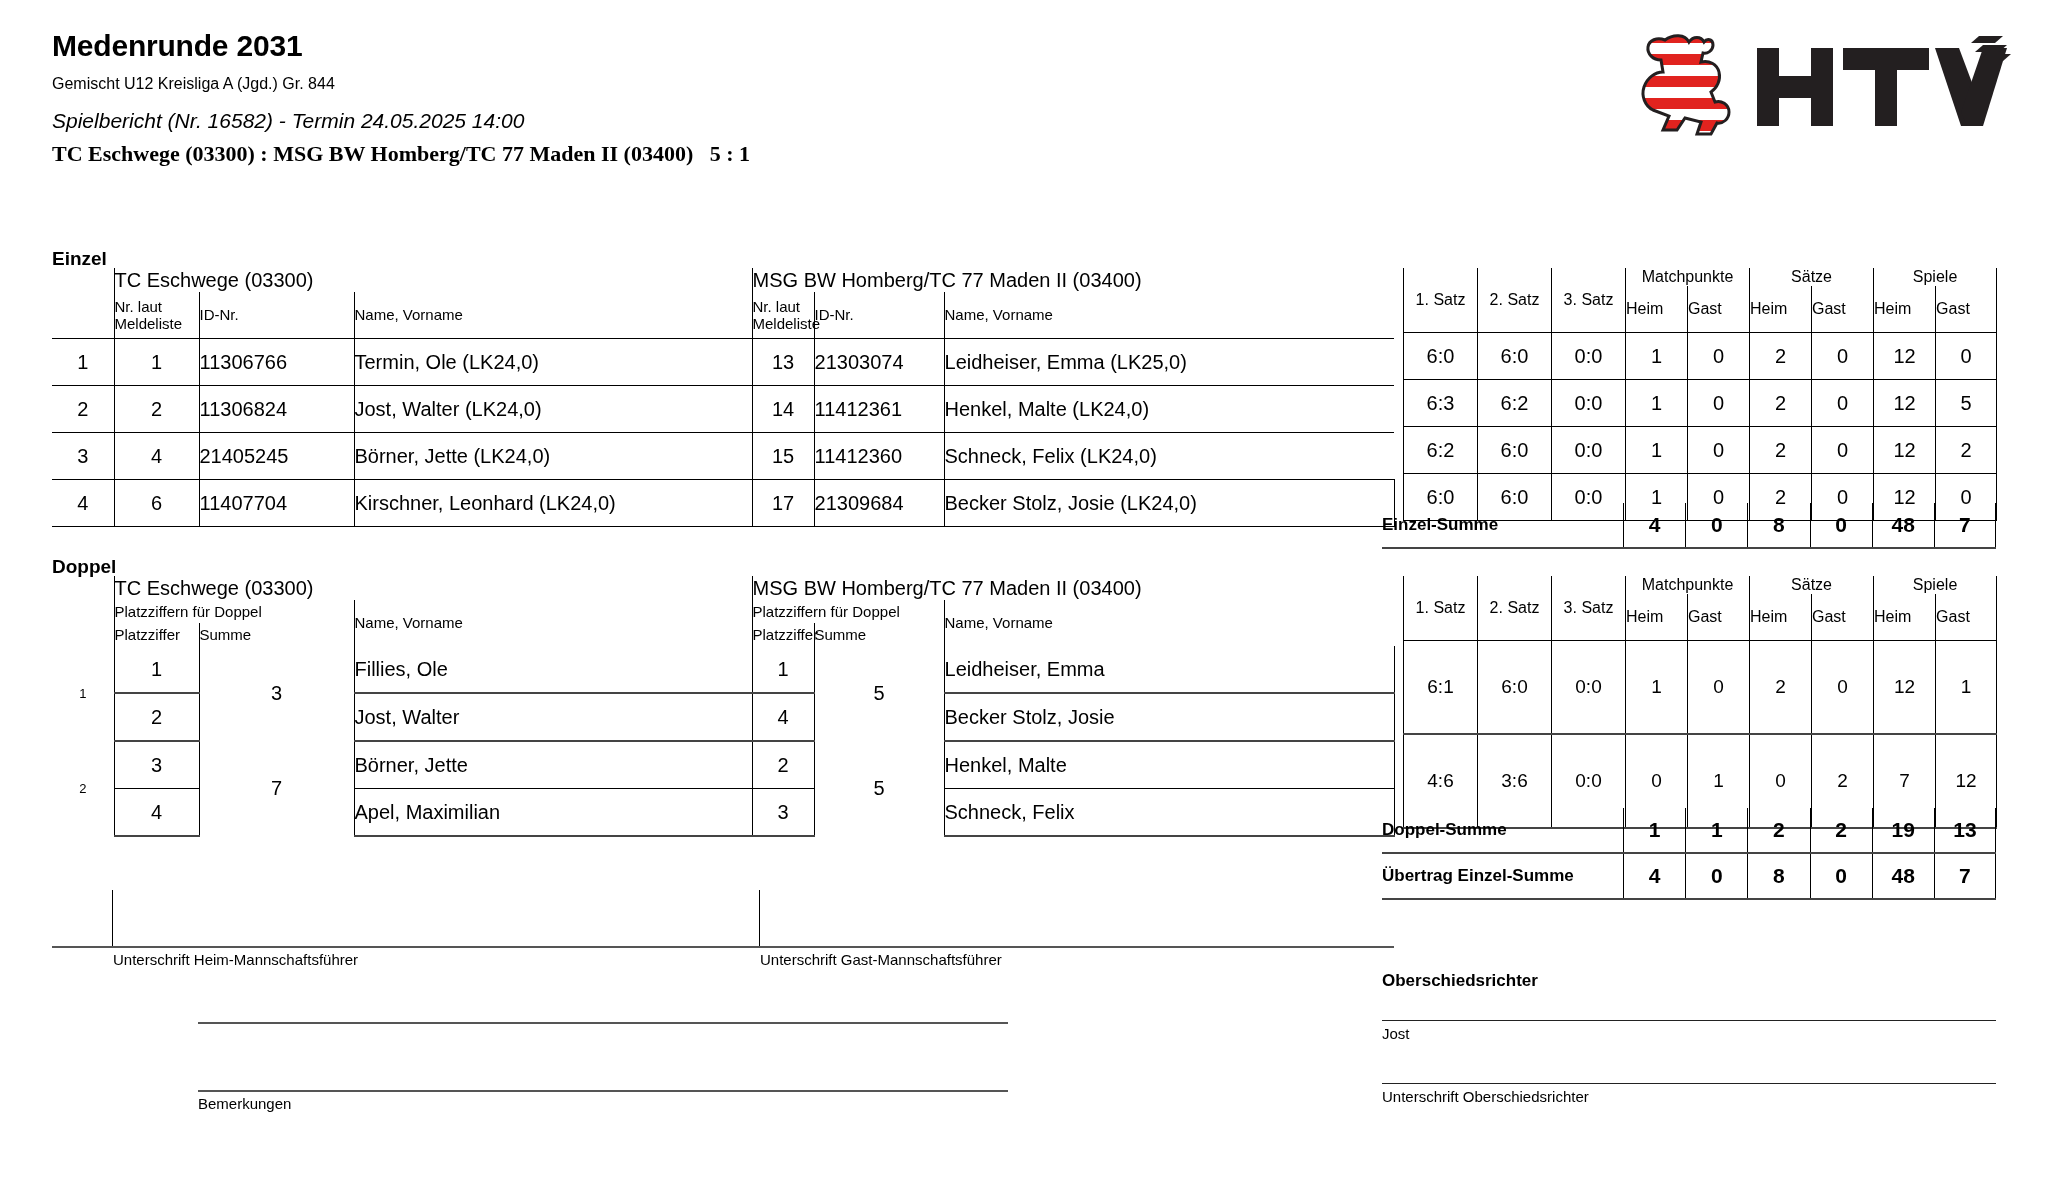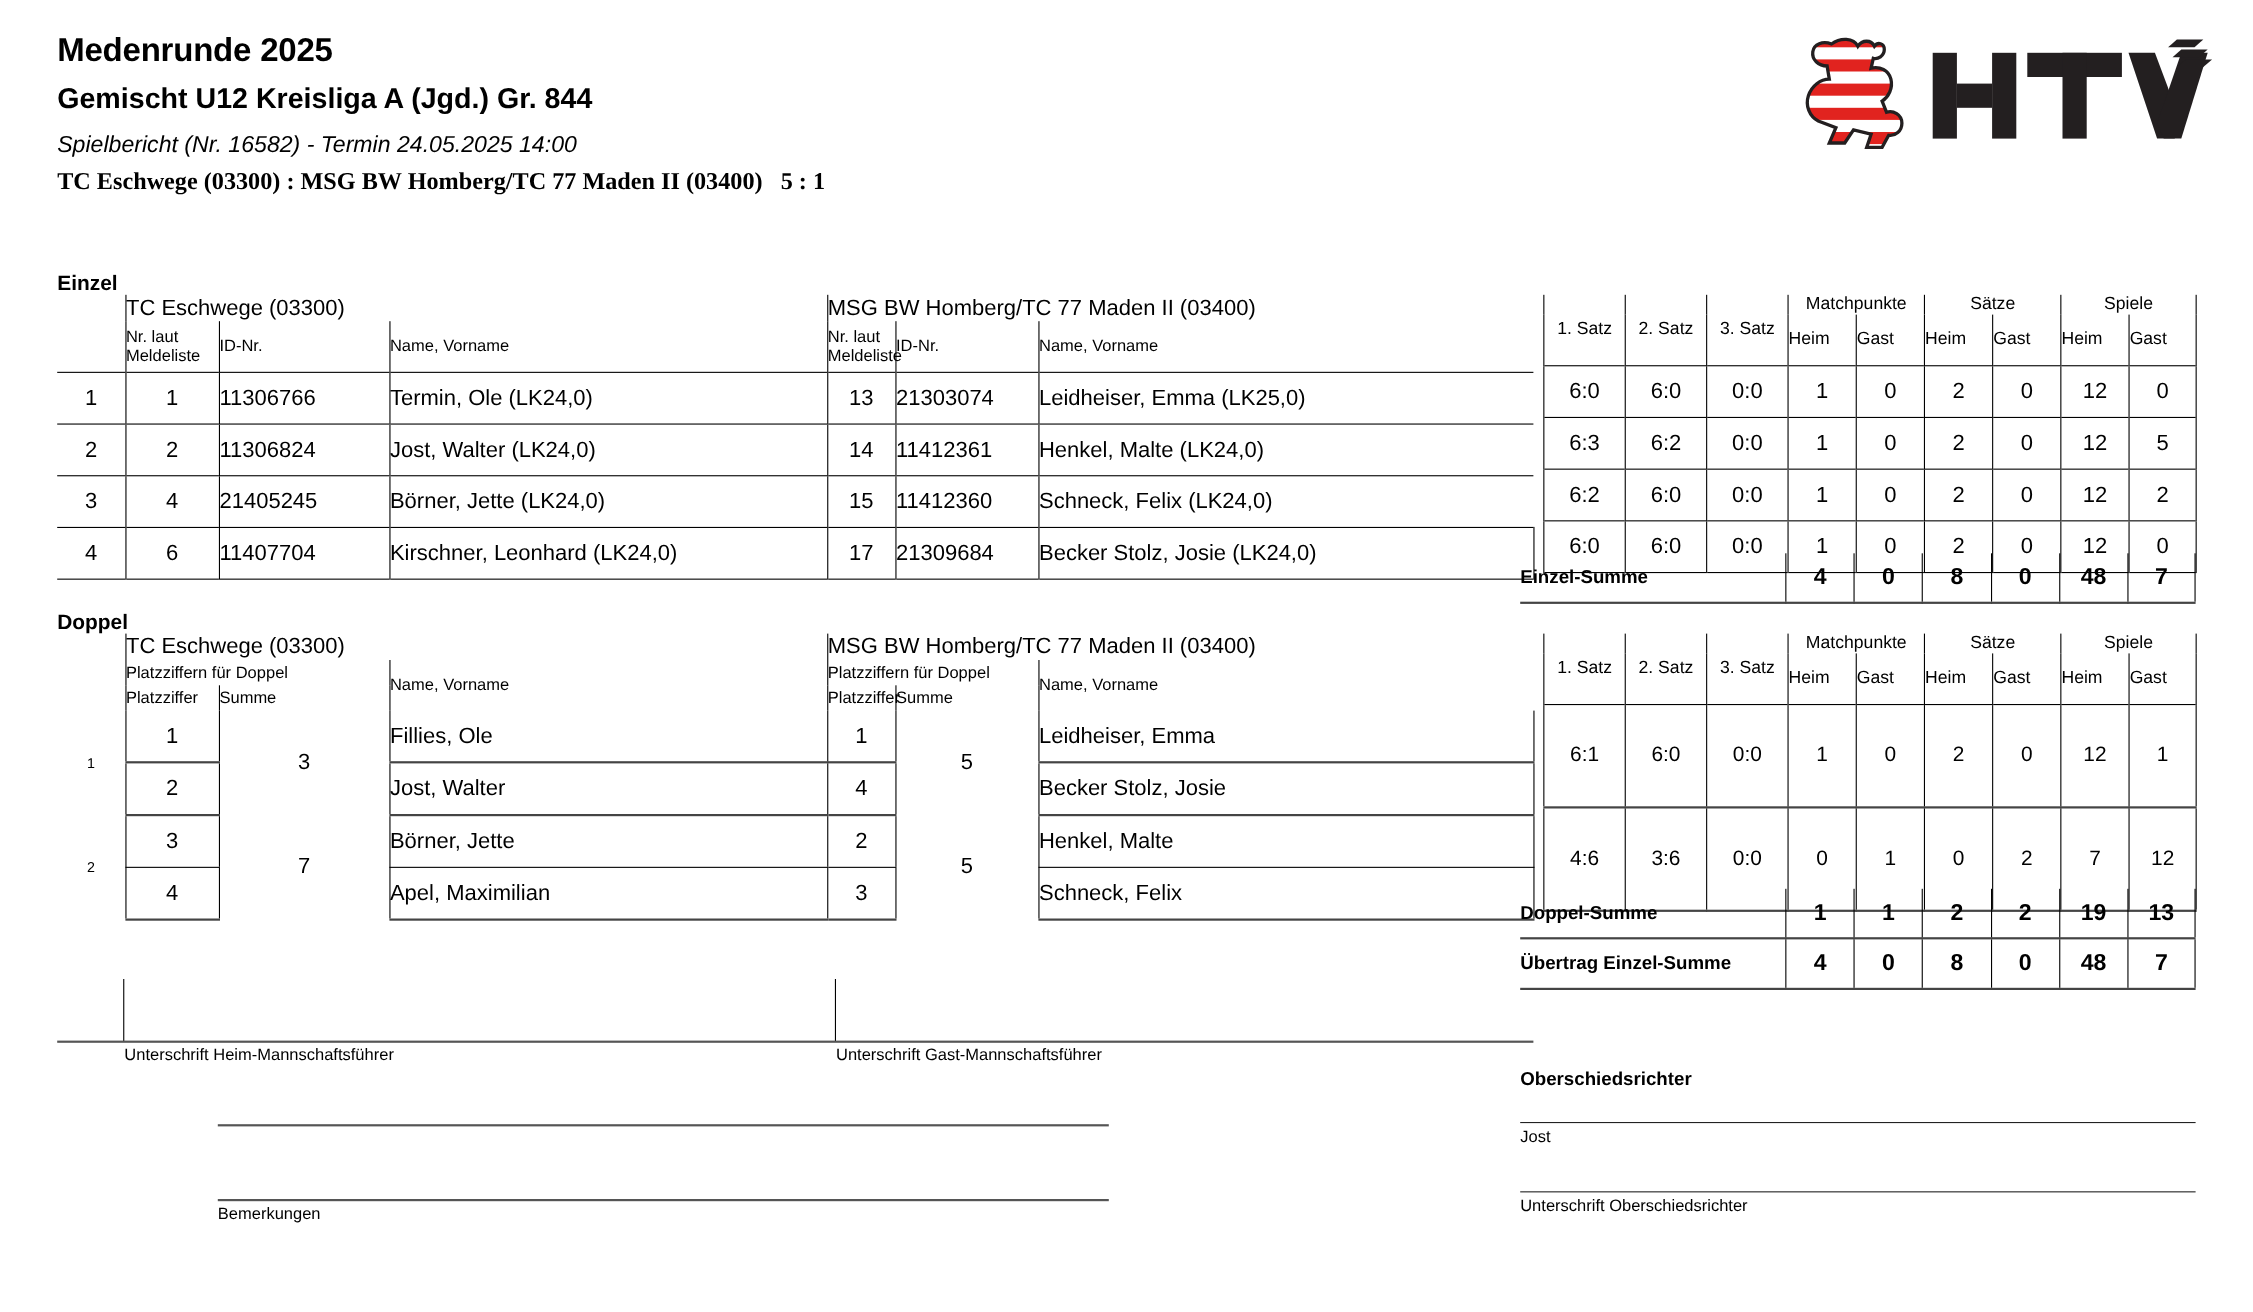--- a/index.html
+++ b/index.html
@@ -31,22 +31,22 @@
     width: 1400px;
   }
   .doc-title {
     font-size: 30px;
     font-weight: bold;
     letter-spacing: -0.2px;
     margin: 0 0 14px 0;
     line-height: 1.05;
   }
   .doc-subtitle {
-    font-size: 26px;
-    font-weight: bold;
+    font-size: 16px;
+    font-weight: normal;
     margin: 0 0 18px 0;
     line-height: 1.05;
   }
   .doc-report {
     font-size: 21px;
     font-weight: normal;
     margin: 0 0 10px 0;
     line-height: 1.05;
     font-style: italic;
   }
@@ -187,21 +187,21 @@
     font-size: 17px;
     font-weight: bold;
   }
 </style>
 </head>
 <body>
 
 <div class="page">
 
   <div class="header-block">
-    <div class="doc-title">Medenrunde 2025</div>
+    <div class="doc-title">Medenrunde 2031</div>
     <div class="doc-subtitle">Gemischt U12 Kreisliga A (Jgd.) Gr. 844</div>
     <div class="doc-report">Spielbericht (Nr. 16582) - Termin 24.05.2025 14:00</div>
     <div class="doc-match">TC Eschwege (03300) : MSG BW Homberg/TC 77 Maden II (03400)   5 : 1</div>
   </div>
 
   <div class="logo">
     <svg width="415" height="115" viewBox="0 0 415 115">
 
       <g>
         <defs>

